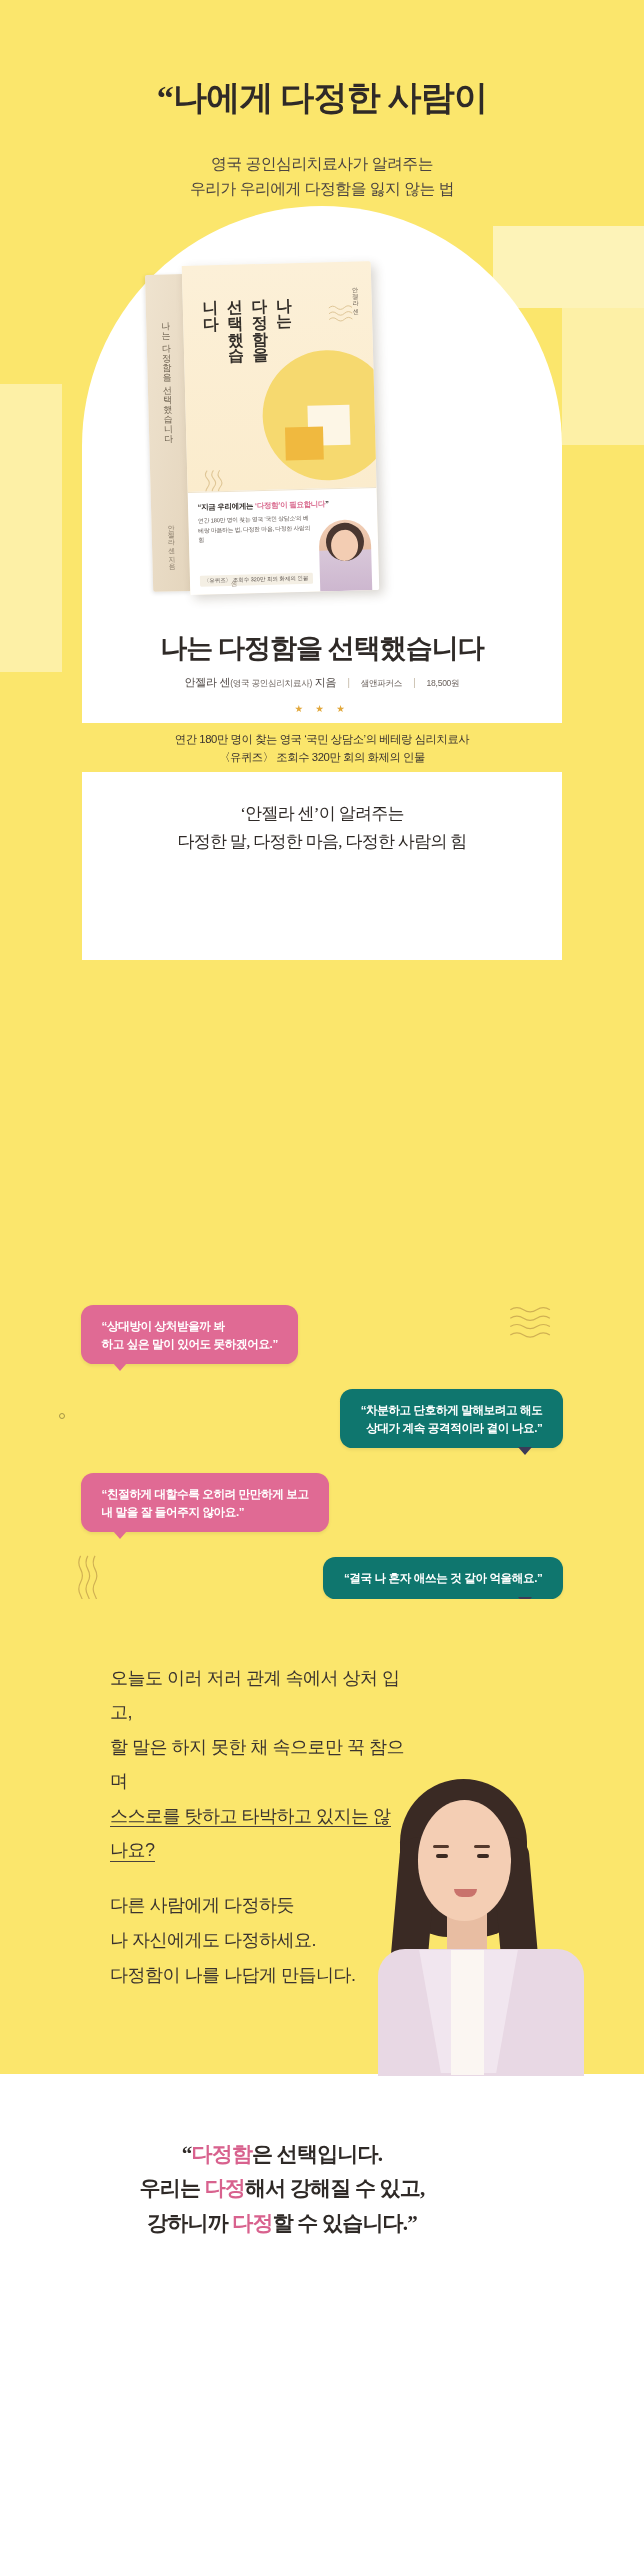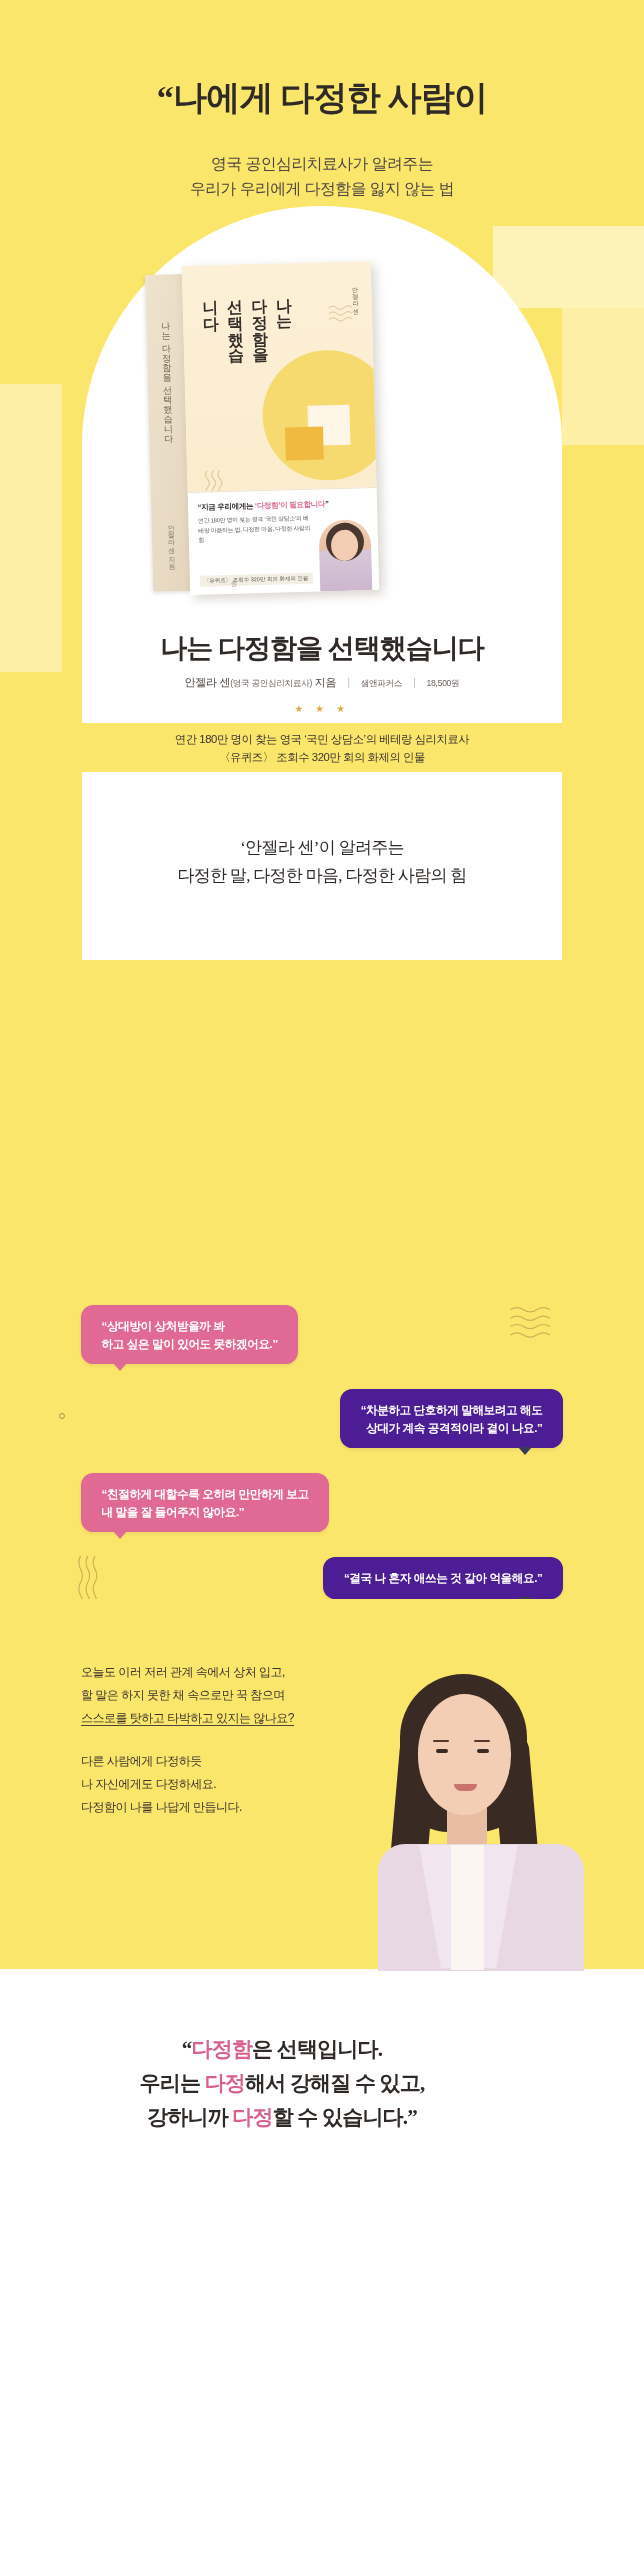--- a/index.html
+++ b/index.html
@@ -338,21 +338,20 @@
     position: absolute;
     left: 0; right: 0;
     top: 800px;
     z-index: 6;
     text-align: center;
     font-family: "Liberation Serif", serif;
     font-size: 17px;
     line-height: 1.62;
     letter-spacing: -0.7px;
     color: #2f2a27;
-    margin-top: 34px;
   }
 
   
   .quotes {
     position: relative;
     width: 644px;
     padding: 48px 0 0 0;
     background: #fbe66c;
   }
   .bubble {
@@ -361,21 +360,21 @@
     border-radius: 12.3px;
     padding: 11.6px 20.6px;
     font-size: 11.6px;
     line-height: 1.55;
     letter-spacing: -0.4px;
     color: #ffffff;
     font-weight: bold;
     box-shadow: 0 1.4px 3.4px rgba(0,0,0,.07);
   }
   .bubble.pink { background: #e06a94; }
-  .bubble.navy { background: #4c1d95; }
+  .bubble.navy { background: #0f766e; }
   .bubble::after {
     content: "";
     position: absolute;
     bottom: -6.9px;
     width: 0; height: 0;
     border-left: 7.5px solid transparent;
     border-right: 7.5px solid transparent;
   }
   .bubble.pink::after { left: 31.5px; border-top: 8.2px solid #e06a94; }
   .bubble.navy::after { right: 31.5px; border-top: 8.2px solid #3b3a57; }
@@ -412,23 +411,23 @@
   .copy-sec {
     position: relative;
     width: 644px;
     background: #fbe66c;
     padding: 62px 0 82px 0;
     min-height: 370px;
   }
   .copy-text {
     position: relative;
     z-index: 3;
-    margin-left: 81px;
+    margin-left: 110px;
     width: 295px;
-    font-size: 12px;
+    font-size: 18px;
     line-height: 1.92;
     letter-spacing: -0.5px;
     color: #3a332f;
   }
   .copy-text p { margin: 0 0 20.6px 0; }
   .copy-text p:last-child { margin-bottom: 0; }
   .copy-text .u {
     border-bottom: 1px solid #4a433c;
     padding-bottom: 0.7px;
   }

